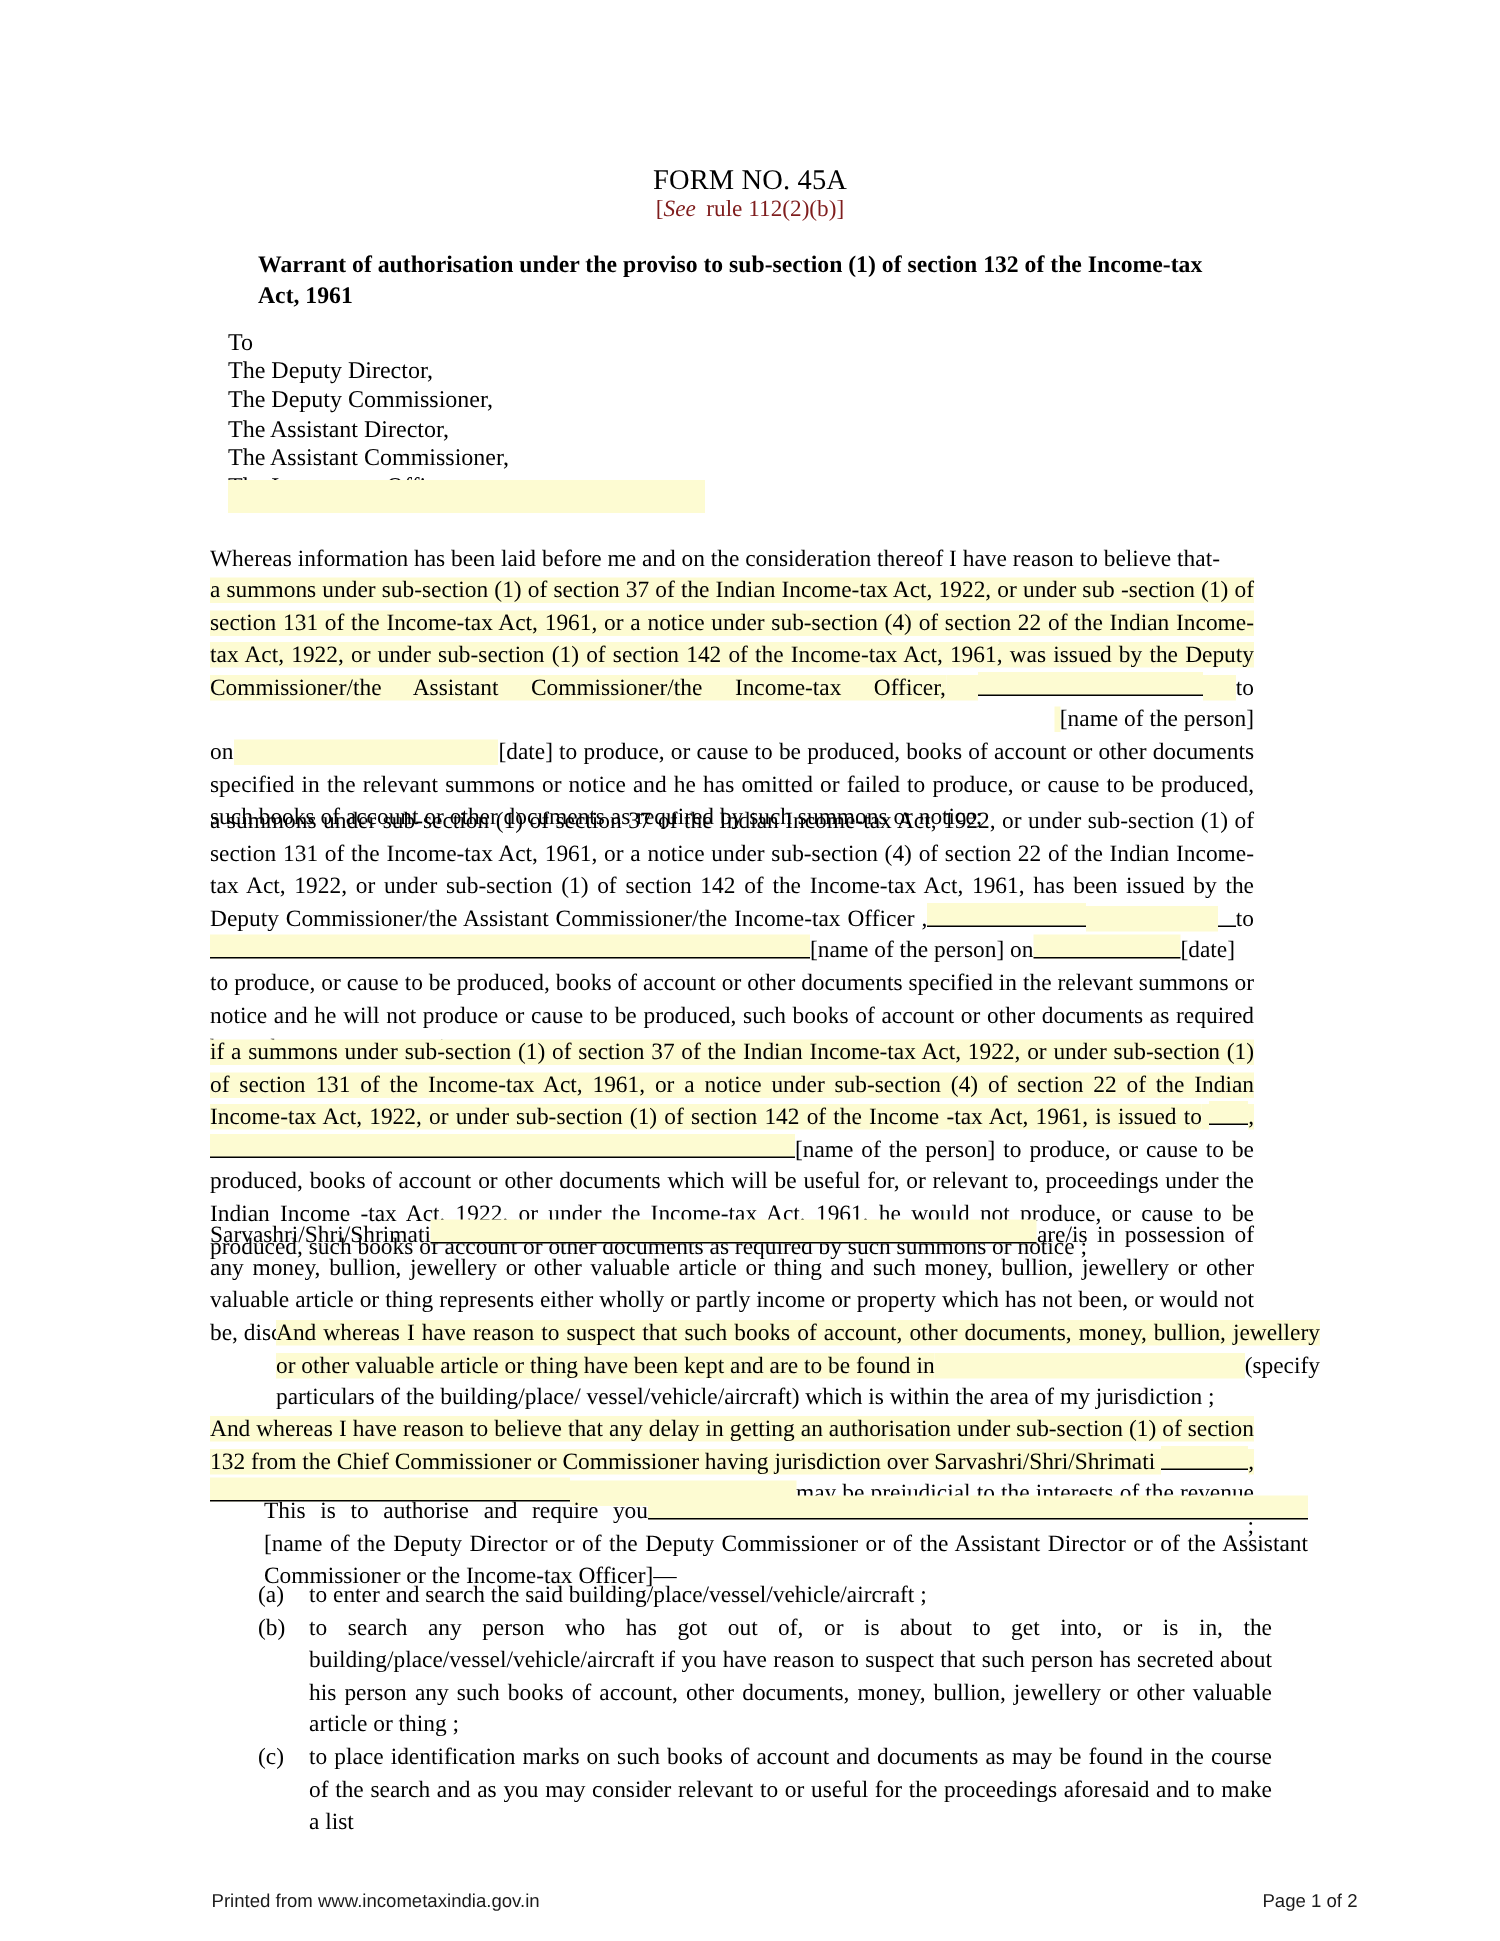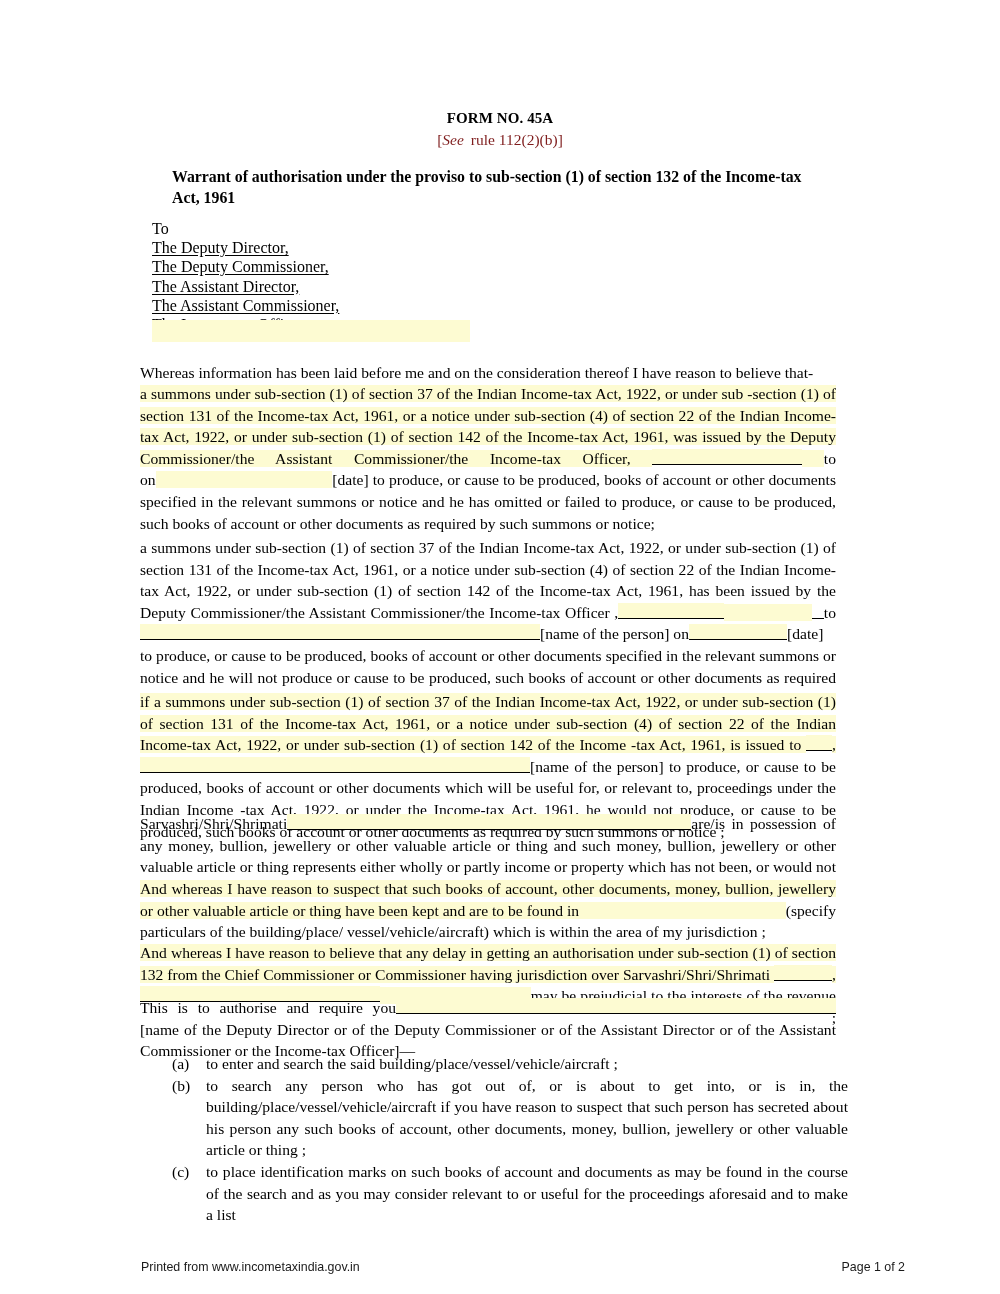--- a/index.html
+++ b/index.html
@@ -23,22 +23,22 @@
     height: 1294px;
   }
 
   
   .form-title {
     position: absolute;
     left: 152px;
     top: 110px;
     width: 696px;
     text-align: center;
-    font-weight: bold;
-    font-size: 15px;
+    font-weight: normal;
+    font-size: 19px;
     letter-spacing: 0.1px;
   }
   .see-rule {
     position: absolute;
     left: 152px;
     top: 131px;
     width: 696px;
     text-align: center;
     font-size: 15.5px;
     color: #7f1d1d;
@@ -60,21 +60,20 @@
   
   .addr {
     position: absolute;
     left: 152px;
     top: 219px;
     font-size: 16px;
     line-height: 19.2px;
   }
   .addr .to { }
   .addr .u {
-    text-decoration: underline;
     text-underline-offset: 2px;
   }
   .addr-blank {
     position: absolute;
     left: 152px;
     top: 320px;
     width: 318px;
     height: 22px;
     background: #fdfbd2;
   }
@@ -174,48 +173,49 @@
     <div><span class="u">The Income-tax Officer,</span></div>
   </div>
   <div class="addr-blank"></div>
 
   <div class="body-block" style="top:362px;">
     <p class="jl">Whereas information has been laid before me and on the consideration thereof I have reason to believe that-</p>
   </div>
 
   <div class="body-block" style="top:383px;">
     <p class="jf"><span class="hl">a summons under sub-section (1) of section 37 of the Indian Income-tax Act, 1922, or under sub -section (1) of section 131 of the Income-tax Act, 1961, or a notice under sub-section (4) of section 22 of the Indian Income-tax Act, 1922, or under sub-section (1) of section 142 of the Income-tax Act, 1961, was issued by the Deputy Commissioner/the Assistant Commissioner/the Income-tax Officer,</span><span class="hl">&nbsp;</span><span class="blank yel" style="width:150px"></span><span class="hl">&nbsp;</span><span>to</span></p>
+    <p class="jr"><span class="hl">&nbsp;</span><span>[name of the person]</span></p>
     <p class="jl"><span>on</span><span class="hl">&nbsp;&nbsp;&nbsp;&nbsp;&nbsp;&nbsp;&nbsp;&nbsp;&nbsp;&nbsp;&nbsp;&nbsp;&nbsp;&nbsp;&nbsp;&nbsp;&nbsp;&nbsp;&nbsp;&nbsp;&nbsp;&nbsp;&nbsp;&nbsp;&nbsp;&nbsp;&nbsp;&nbsp;&nbsp;&nbsp;&nbsp;&nbsp;&nbsp;&nbsp;&nbsp;&nbsp;&nbsp;&nbsp;&nbsp;&nbsp;&nbsp;&nbsp;&nbsp;</span><span>[date] to produce, or cause to be produced, books of account or other documents specified in the relevant summons or notice and he has omitted or failed to produce, or cause to be produced, such books of account or other documents as required by such summons or notice;</span></p>
   </div>
 
   <div class="body-block" style="top:537px;">
     <p class="jf"><span>a summons under sub-section (1) of section 37 of the Indian Income-tax Act, 1922, or under sub-section (1) of section 131 of the Income-tax Act, 1961, or a notice under sub-section (4) of section 22 of the Indian Income-tax Act, 1922, or under sub-section (1) of section 142 of the Income-tax Act, 1961, has been issued by the Deputy Commissioner/the Assistant Commissioner/the Income-tax Officer ,</span><span class="blank yel" style="width:106px"></span><span class="hl">&nbsp;&nbsp;&nbsp;&nbsp;&nbsp;&nbsp;&nbsp;&nbsp;&nbsp;&nbsp;&nbsp;&nbsp;&nbsp;&nbsp;&nbsp;&nbsp;&nbsp;&nbsp;&nbsp;</span><span class="blank" style="width:12px"></span><span>to</span></p>
     <p class="jl"><span class="blank yel" style="width:400px"></span><span>[name of the person] on</span><span class="blank yel" style="width:98px"></span><span>[date]</span></p>
     <p class="jl">to produce, or cause to be produced, books of account or other documents specified in the relevant summons or notice and he will not produce or cause to be produced, such books of account or other documents as required by such summons or notice ;</p>
   </div>
 
   <div class="body-block" style="top:691px;">
     <p class="jf"><span class="hl">if a  summons under  sub-section  (1) of  section 37 of the Indian Income-tax Act, 1922, or  under sub-section (1) of  section 131 of the Income-tax Act, 1961, or a  notice  under sub-section (4)  of section  22 of the  Indian Income-tax Act, 1922, or  under  sub-section (1)  of section 142 of  the  Income -tax Act, 1961, is issued to</span><span class="hl">&nbsp;</span><span class="blank yel" style="width:26px"></span><span class="hl">,</span></p>
     <p class="jl"><span class="blank yel" style="width:390px"></span><span>[name of the person] to produce, or cause to be produced, books of account or other documents which will be useful for, or relevant to, proceedings under the Indian Income -tax Act, 1922, or under the Income-tax Act, 1961, he would not produce, or cause to be produced, such books of account or other documents as required by such summons or notice ;</span></p>
   </div>
 
   <div class="body-block" style="top:813px;">
     <p class="jl"><span>Sarvashri/Shri/Shrimati</span><span class="blank yel" style="width:404px"></span><span>are/is in possession of any money, bullion, jewellery or other valuable article or thing and such money, bullion, jewellery or other valuable article or thing represents either wholly or partly income or property which has not been, or would not be, disclosed for the purposes of the Indian Income-tax Act, 1922, or the Income-tax Act, 1961 ;</span></p>
   </div>
 
-  <div class="body-block" style="top:878px;">
+  <div class="body-block" style="top:878px;margin-left:44px;">
     <p class="jl"><span class="hl">And whereas I have reason to suspect that such books of account, other documents, money, bullion, jewellery or other valuable article or thing have been kept and are to be found in</span><span class="hl">&nbsp;&nbsp;&nbsp;&nbsp;&nbsp;&nbsp;&nbsp;&nbsp;&nbsp;&nbsp;&nbsp;&nbsp;&nbsp;&nbsp;&nbsp;&nbsp;&nbsp;&nbsp;&nbsp;&nbsp;&nbsp;&nbsp;&nbsp;&nbsp;&nbsp;&nbsp;&nbsp;&nbsp;&nbsp;&nbsp;&nbsp;&nbsp;&nbsp;&nbsp;&nbsp;&nbsp;&nbsp;&nbsp;&nbsp;&nbsp;&nbsp;&nbsp;&nbsp;&nbsp;&nbsp;&nbsp;&nbsp;&nbsp;&nbsp;&nbsp;&nbsp;&nbsp;&nbsp;</span><span>(specify particulars of the building/place/ vessel/vehicle/aircraft) which is within the area of my jurisdiction ;</span></p>
   </div>
 
   <div class="body-block" style="top:942px;">
     <p class="jf"><span class="hl">And whereas I have reason to believe that any delay in getting an authorisation under sub-section (1) of section 132 from the Chief Commissioner or Commissioner having jurisdiction over Sarvashri/Shri/Shrimati</span><span class="hl">&nbsp;</span><span class="blank yel" style="width:58px"></span><span class="hl">,</span></p>
     <p class="jr"><span class="blank yel" style="width:240px"></span><span class="hl">&nbsp;&nbsp;&nbsp;&nbsp;&nbsp;&nbsp;&nbsp;&nbsp;&nbsp;&nbsp;&nbsp;&nbsp;&nbsp;&nbsp;&nbsp;&nbsp;&nbsp;&nbsp;&nbsp;&nbsp;&nbsp;&nbsp;&nbsp;&nbsp;&nbsp;&nbsp;&nbsp;&nbsp;&nbsp;&nbsp;&nbsp;&nbsp;&nbsp;&nbsp;&nbsp;&nbsp;&nbsp;</span><span>may be prejudicial to the interests of the revenue ;</span></p>
   </div>
 
-  <div class="body-block" style="top:997px;">
+  <div class="body-block" style="top:997px;margin-left:36px;">
     <p class="jl"><span>This is to authorise and require you</span><span class="blank yel" style="width:440px"></span><span>[name of the Deputy Director or of the Deputy Commissioner or of the Assistant Director or of the Assistant Commissioner or the Income-tax Officer]—</span></p>
   </div>
 
   <div class="lettered" style="top:1053px;">
 
     <div class="li-row">
       <div class="li-mark">(a)</div>
       <div class="li-text jl">to enter and search the said building/place/vessel/vehicle/aircraft ;</div>
     </div>
 

